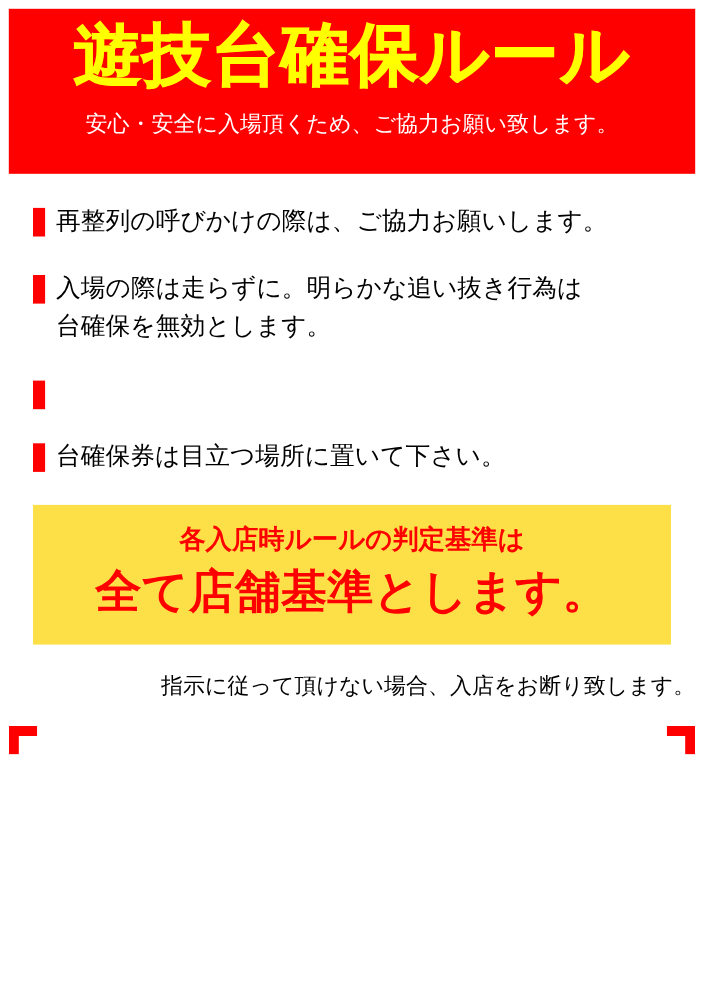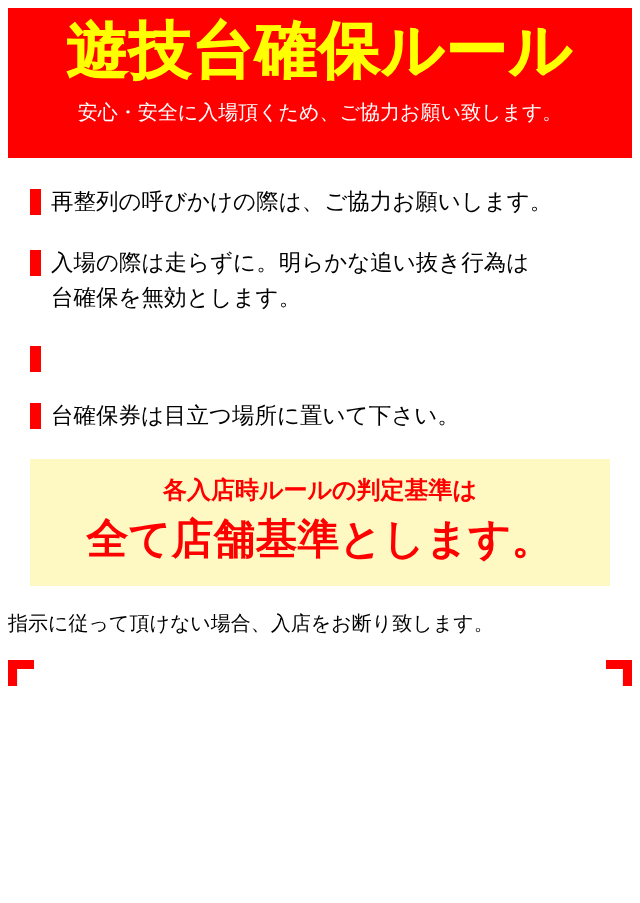--- a/index.html
+++ b/index.html
@@ -78,21 +78,21 @@
   .rule-line {
     font-size: 22.5px;
     color: #000000;
     line-height: 1.55;
     font-family: "DejaVu Sans", "Liberation Sans", sans-serif;
     white-space: nowrap;
   }
 
   
   .highlight {
-    background: #fef9c3;
+    background: #fde047;
     margin: 0 22px;
     padding: 16px 0 20px 0;
     text-align: center;
   }
   .highlight-top {
     color: #ff0000;
     font-size: 24px;
     font-weight: bold;
     font-family: "DejaVu Sans", "Liberation Sans", sans-serif;
     line-height: 1.3;
@@ -102,21 +102,21 @@
     font-size: 42px;
     font-weight: bold;
     font-family: Liberation Serif, serif;
     line-height: 1.3;
     margin-top: 6px;
     white-space: nowrap;
   }
 
   
   .footer-note {
-    text-align: left;
+    text-align: right;
     font-size: 20px;
     color: #000000;
     margin-top: 24px;
     font-family: "DejaVu Sans", "Liberation Sans", sans-serif;
     white-space: nowrap;
   }
 
   
   .corner {
     position: absolute;

